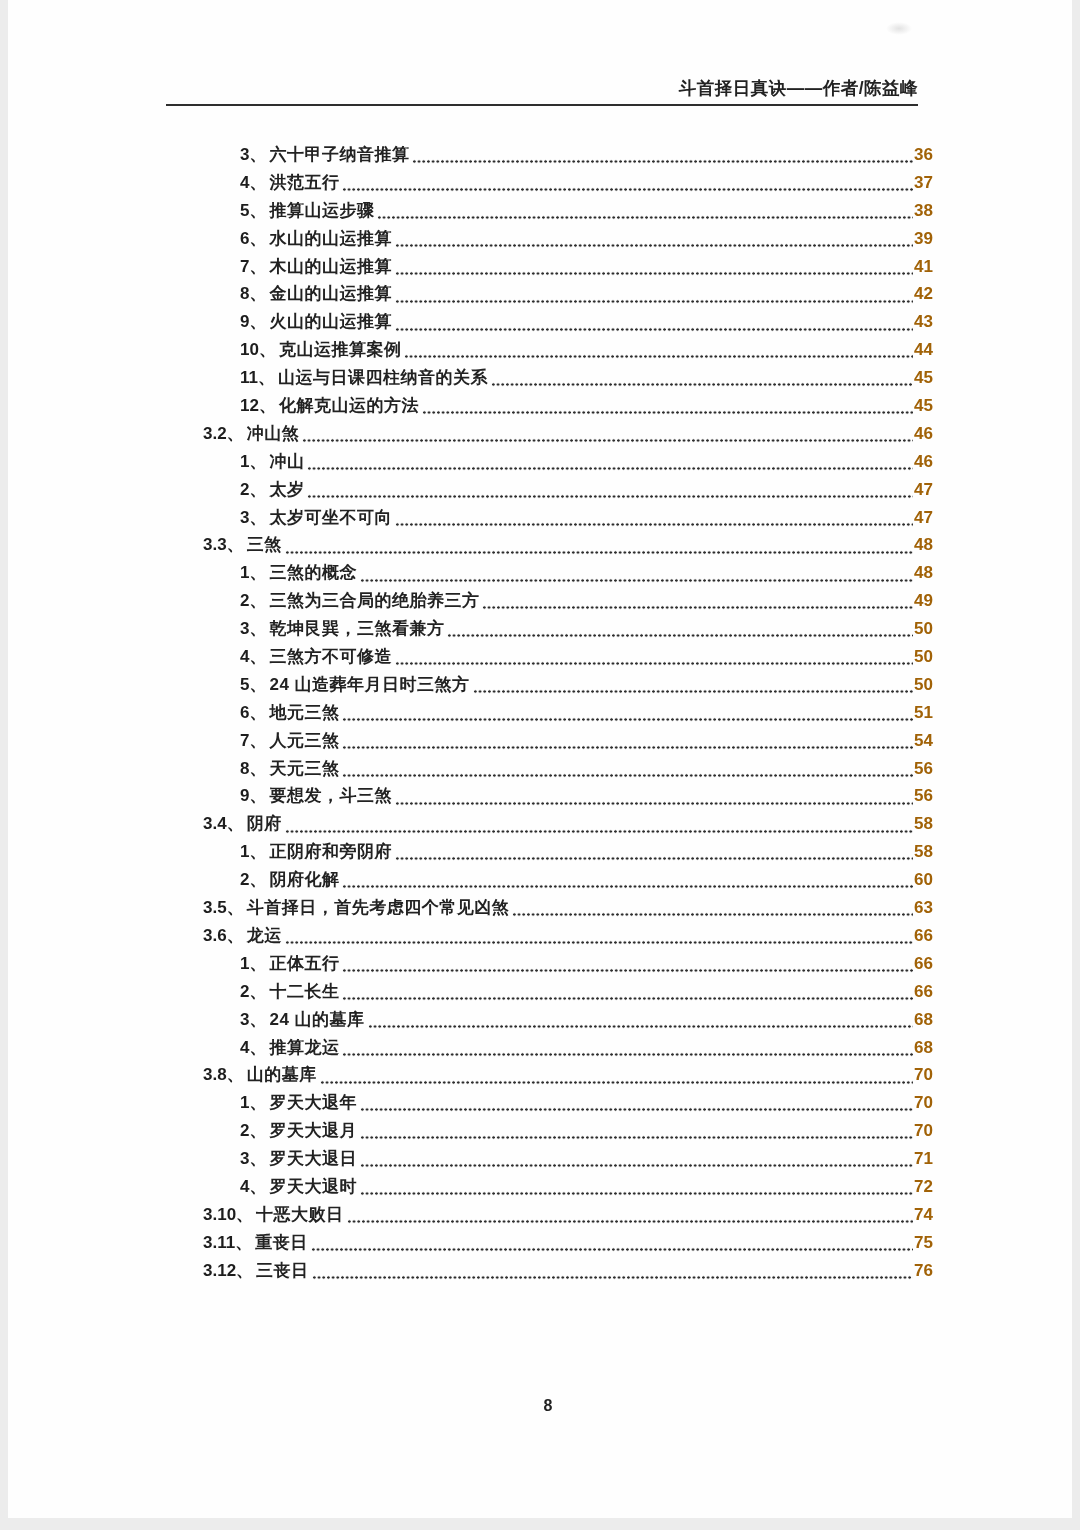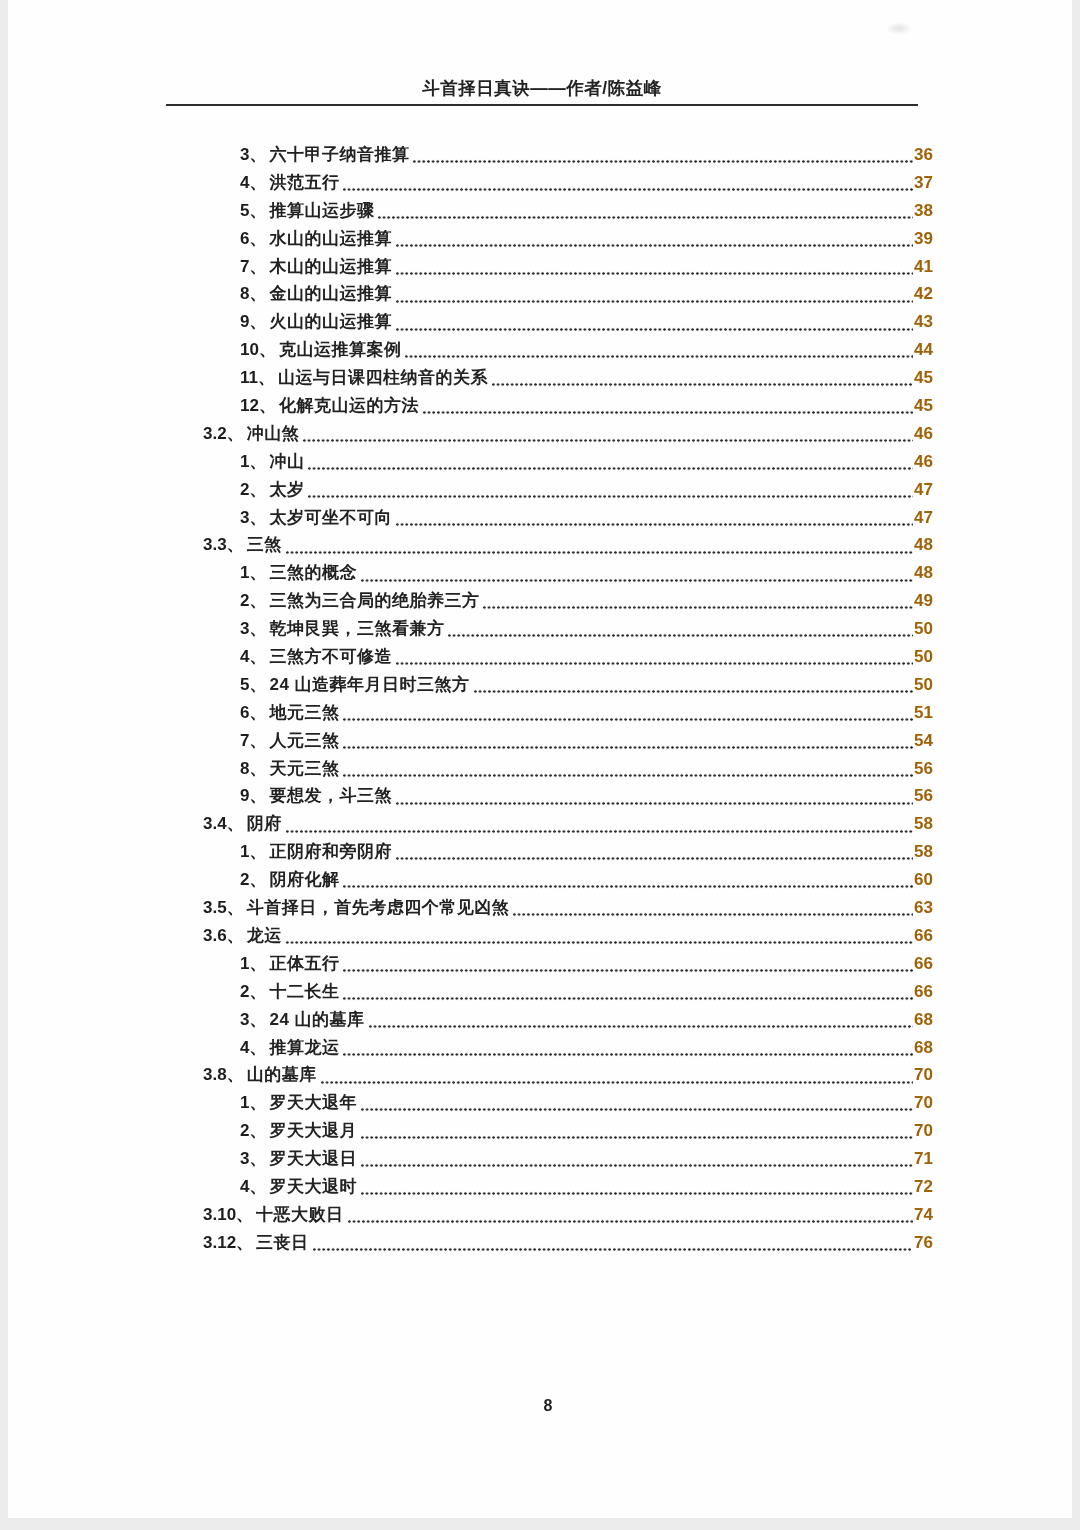--- a/index.html
+++ b/index.html
@@ -29,21 +29,21 @@
     top: 22px;
     width: 26px;
     height: 13px;
     background: radial-gradient(ellipse at center, rgba(175,175,175,0.35) 0%, rgba(175,175,175,0) 70%);
   }
   .header-title {
     position: absolute;
     left: 158px;
     top: 76px;
     width: 752px;
-    text-align: center;
+    text-align: right;
     font-size: 17.5px;
     font-weight: 600;
     letter-spacing: 0.5px;
     color: #222;
   }
   .header-rule {
     position: absolute;
     left: 158px;
     top: 104px;
     width: 752px;
@@ -339,20 +339,26 @@
     <span class="dots"></span>
     <span class="pagenum">72</span>
   </div>
       <div class="toc-row level-1">
     <span class="num">3.10、</span>
     <span class="label">十恶大败日</span>
     <span class="dots"></span>
     <span class="pagenum">74</span>
   </div>
       <div class="toc-row level-1">
+    <span class="num">3.11、</span>
+    <span class="label">重丧日</span>
+    <span class="dots"></span>
+    <span class="pagenum">75</span>
+  </div>
+      <div class="toc-row level-1">
     <span class="num">3.12、</span>
     <span class="label">三丧日</span>
     <span class="dots"></span>
     <span class="pagenum">76</span>
   </div>
     </div>
 
   <div class="footer-pagenum">8</div>
 </div>
 

